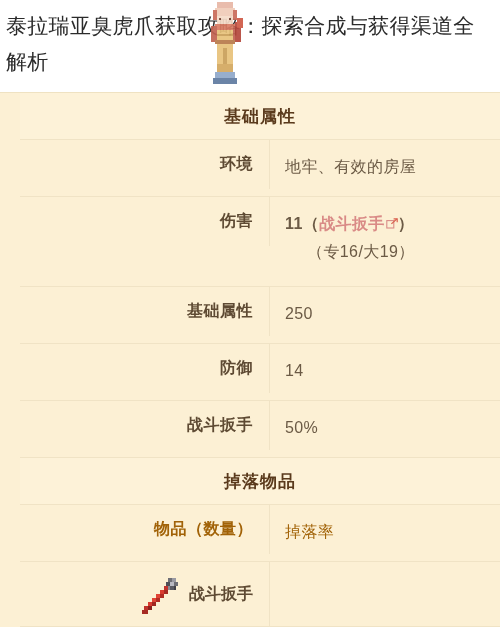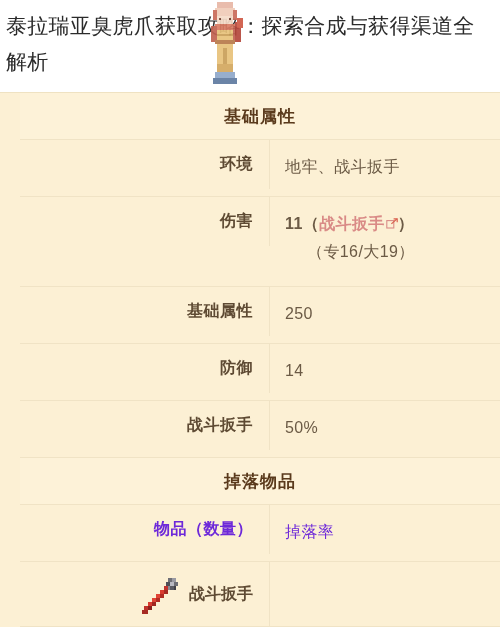--- a/index.html
+++ b/index.html
@@ -139,21 +139,21 @@
   .wrench-sprite {
     width: 44px;
     height: 44px;
     flex: 0 0 44px;
     display: block;
   }
 
   .row-header .cell-label,
   .row-header .cell-value {
     font-weight: 700;
-    color: #6d28d9;
+    color: #a16207;
   }
   .row-header .cell-value { font-weight: 400; }
 </style>
 </head>
 <body>
 
 <div class="article-header">
   <div class="article-title">泰拉瑞亚臭虎爪获取攻略：探索合成与获得渠道全解析</div>
 
   <svg class="npc-sprite" viewBox="0 0 18 42" shape-rendering="crispEdges" xmlns="http://www.w3.org/2000/svg">
@@ -179,21 +179,21 @@
     <rect x="15" y="8" width="3" height="5" fill="#cf5a46"></rect>
   </svg>
 </div>
 
 <div class="infobox">
 
   <div class="section-head">基础属性</div>
 
   <div class="row">
     <div class="cell-label">环境</div>
-    <div class="cell-value">地牢、战斗扳手</div>
+    <div class="cell-value">地牢、有效的房屋</div>
   </div>
 
   <div class="row" style="min-height:90px;">
     <div class="cell-label">伤害</div>
     <div class="cell-value">
       <div class="damage-line-1">
         <span>11（</span><a class="wiki-link" href="#">战斗扳手</a><span class="ext-icon">
           <svg viewBox="0 0 12 12" xmlns="http://www.w3.org/2000/svg">
             <rect x="0.8" y="2.6" width="7" height="7.4" fill="none" stroke="#d98a86" stroke-width="1.1"></rect>
             <path d="M5.4 5.9 L10.8 1.0" stroke="#d9614f" stroke-width="1.2" fill="none"></path>

